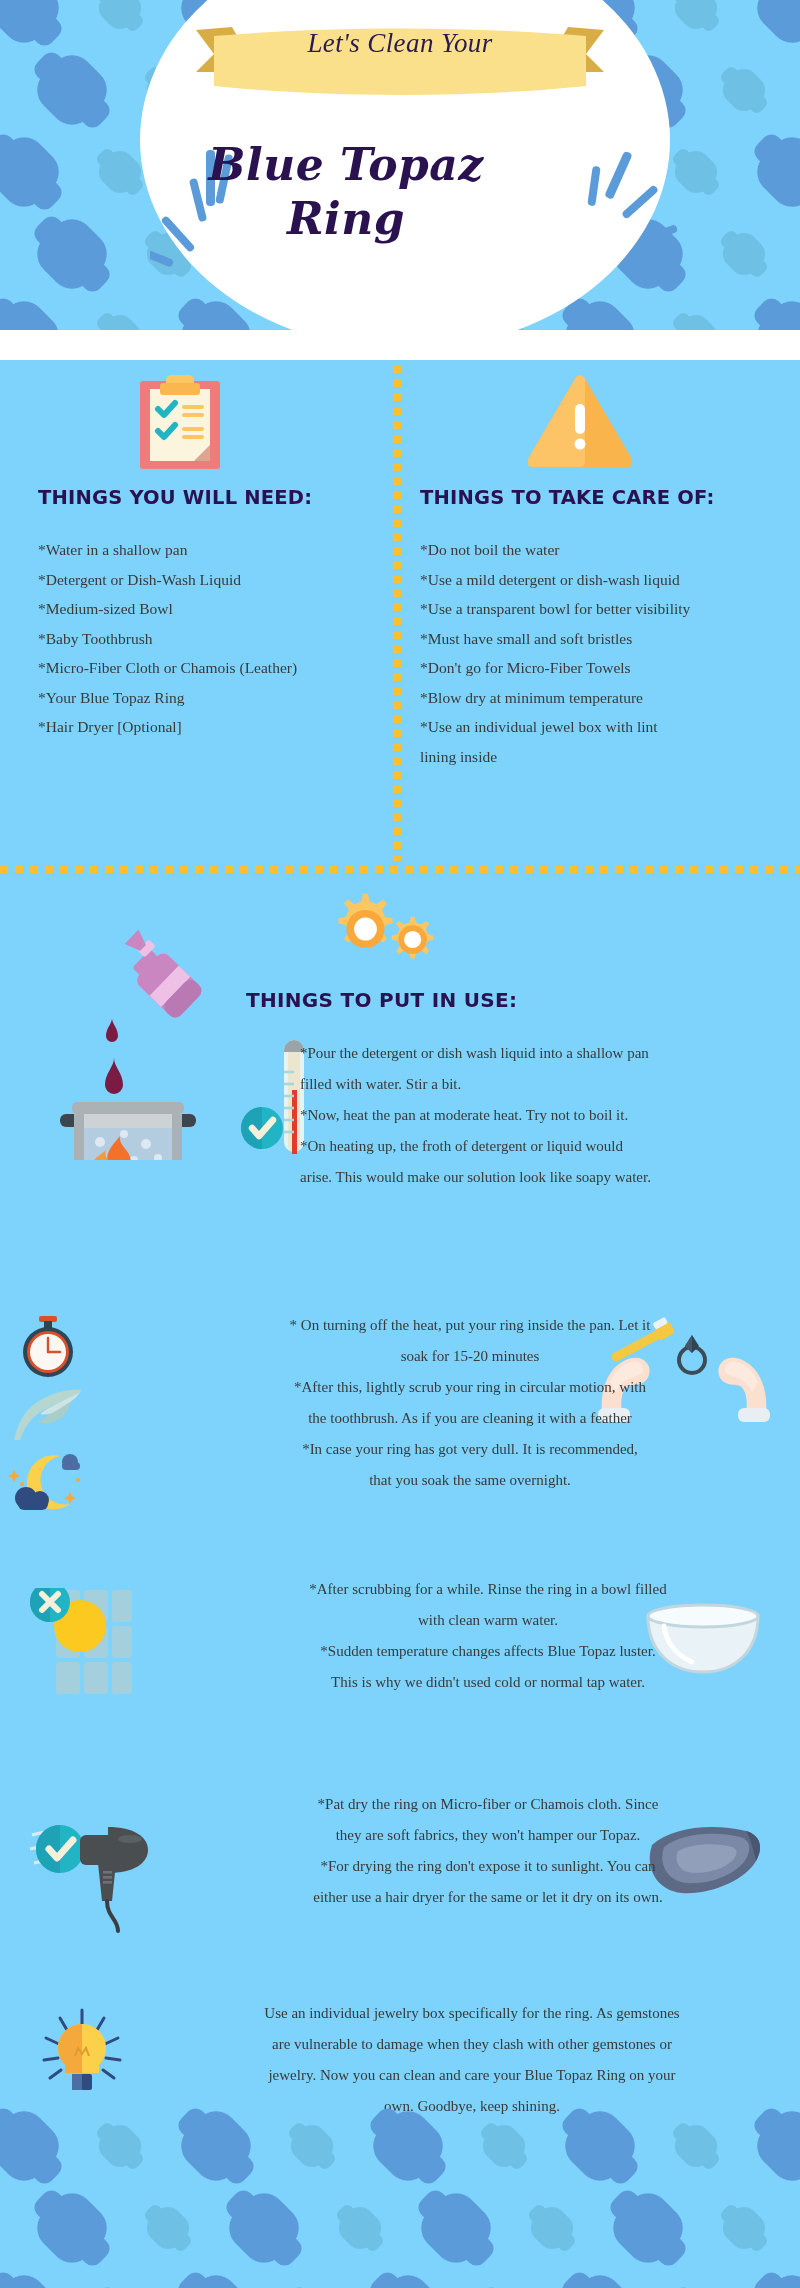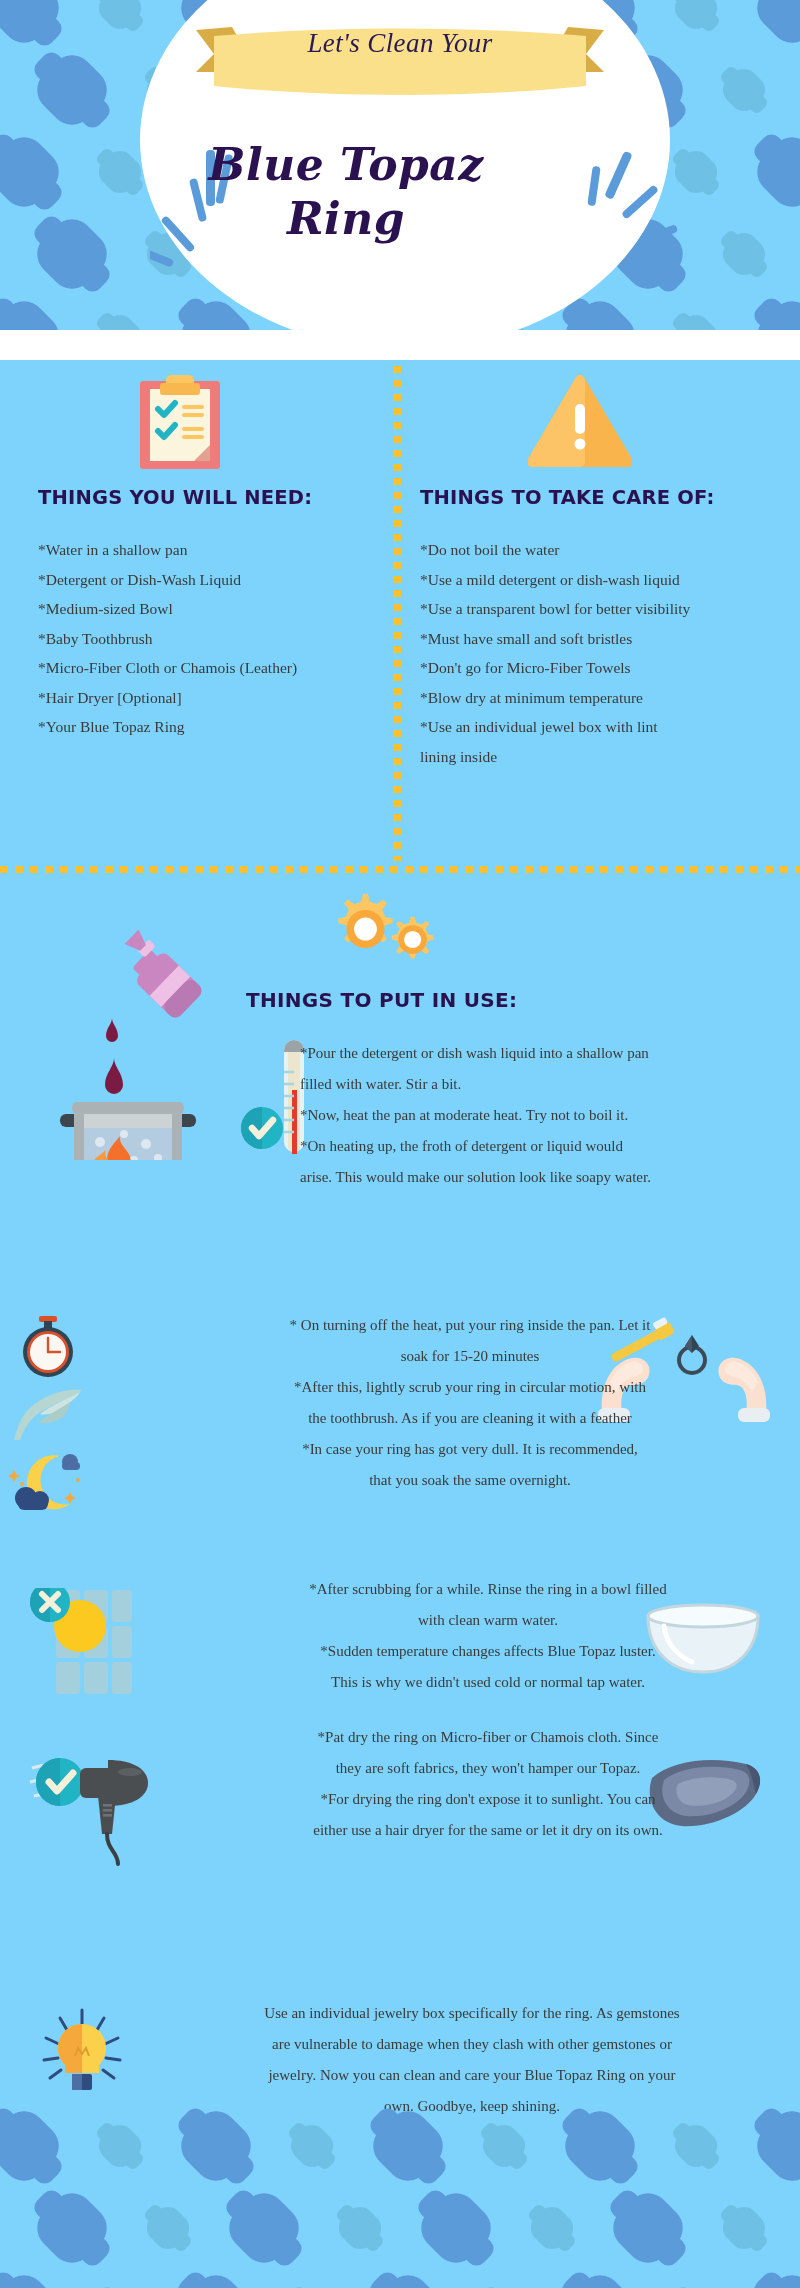--- a/index.html
+++ b/index.html
@@ -583,22 +583,22 @@
           <rect x="44" y="64" width="22" height="4" rx="2" fill="#fcc663"></rect>
         </svg>
       </div>
       <div class="col-heading">THINGS YOU WILL NEED:</div>
       <ul class="col-list">
         <li>*Water in a shallow pan</li>
         <li>*Detergent or Dish-Wash Liquid</li>
         <li>*Medium-sized Bowl</li>
         <li>*Baby Toothbrush</li>
         <li>*Micro-Fiber Cloth or Chamois (Leather)</li>
+        <li>*Your Blue Topaz Ring</li>
         <li>*Hair Dryer [Optional]</li>
-        <li>*Your Blue Topaz Ring</li>
       </ul>
     </div>
 
     <div class="col right">
       <div class="col-icon">
         <svg width="104" height="94" viewBox="0 0 104 94">
           <path d="M52,6 L100,88 L4,88 Z" fill="#f9b44c" stroke="#f9b44c" stroke-width="10" stroke-linejoin="round"></path>
           <path d="M52,6 L52,88 L4,88 Z" fill="#fcc466" stroke="#fcc466" stroke-width="10" stroke-linejoin="round"></path>
           <rect x="47" y="30" width="10" height="30" rx="5" fill="#ffffff"></rect>
           <circle cx="52" cy="70" r="5.5" fill="#ffffff"></circle>
@@ -803,21 +803,21 @@
         <span>*After scrubbing for a while. Rinse the ring in a bowl filled</span><br>
         <span>with clean warm water.</span>
       </p>
       <p>
         <span>*Sudden temperature changes affects Blue Topaz luster.</span><br>
         <span>This is why we didn't used cold or normal tap water.</span>
       </p>
     </div>
   </div>
 
-  <div class="step-row" style="top:1708px;left:0;height:210px;">
+  <div class="step-row" style="top:1775px;left:0;height:210px;">
 
     <svg class="icon-col" style="left:26px;top:30px;width:140px;height:130px;" viewBox="0 0 140 130">
       <g stroke="#dbe9f0" stroke-width="3" fill="none">
         <path d="M6,30 C18,26 30,26 42,30"></path>
         <path d="M4,44 C18,40 32,40 46,44"></path>
         <path d="M8,58 C20,55 32,55 44,58"></path>
       </g>
       <circle cx="34" cy="44" r="24" fill="#21b4c4"></circle>
       <path d="M34,20 a24,24 0 0 0 0,48 Z" fill="#1da3b5"></path>
       <path d="M23,44 l8,9 l16,-18" stroke="#f5f0da" stroke-width="7" fill="none" stroke-linecap="round" stroke-linejoin="round"></path>

